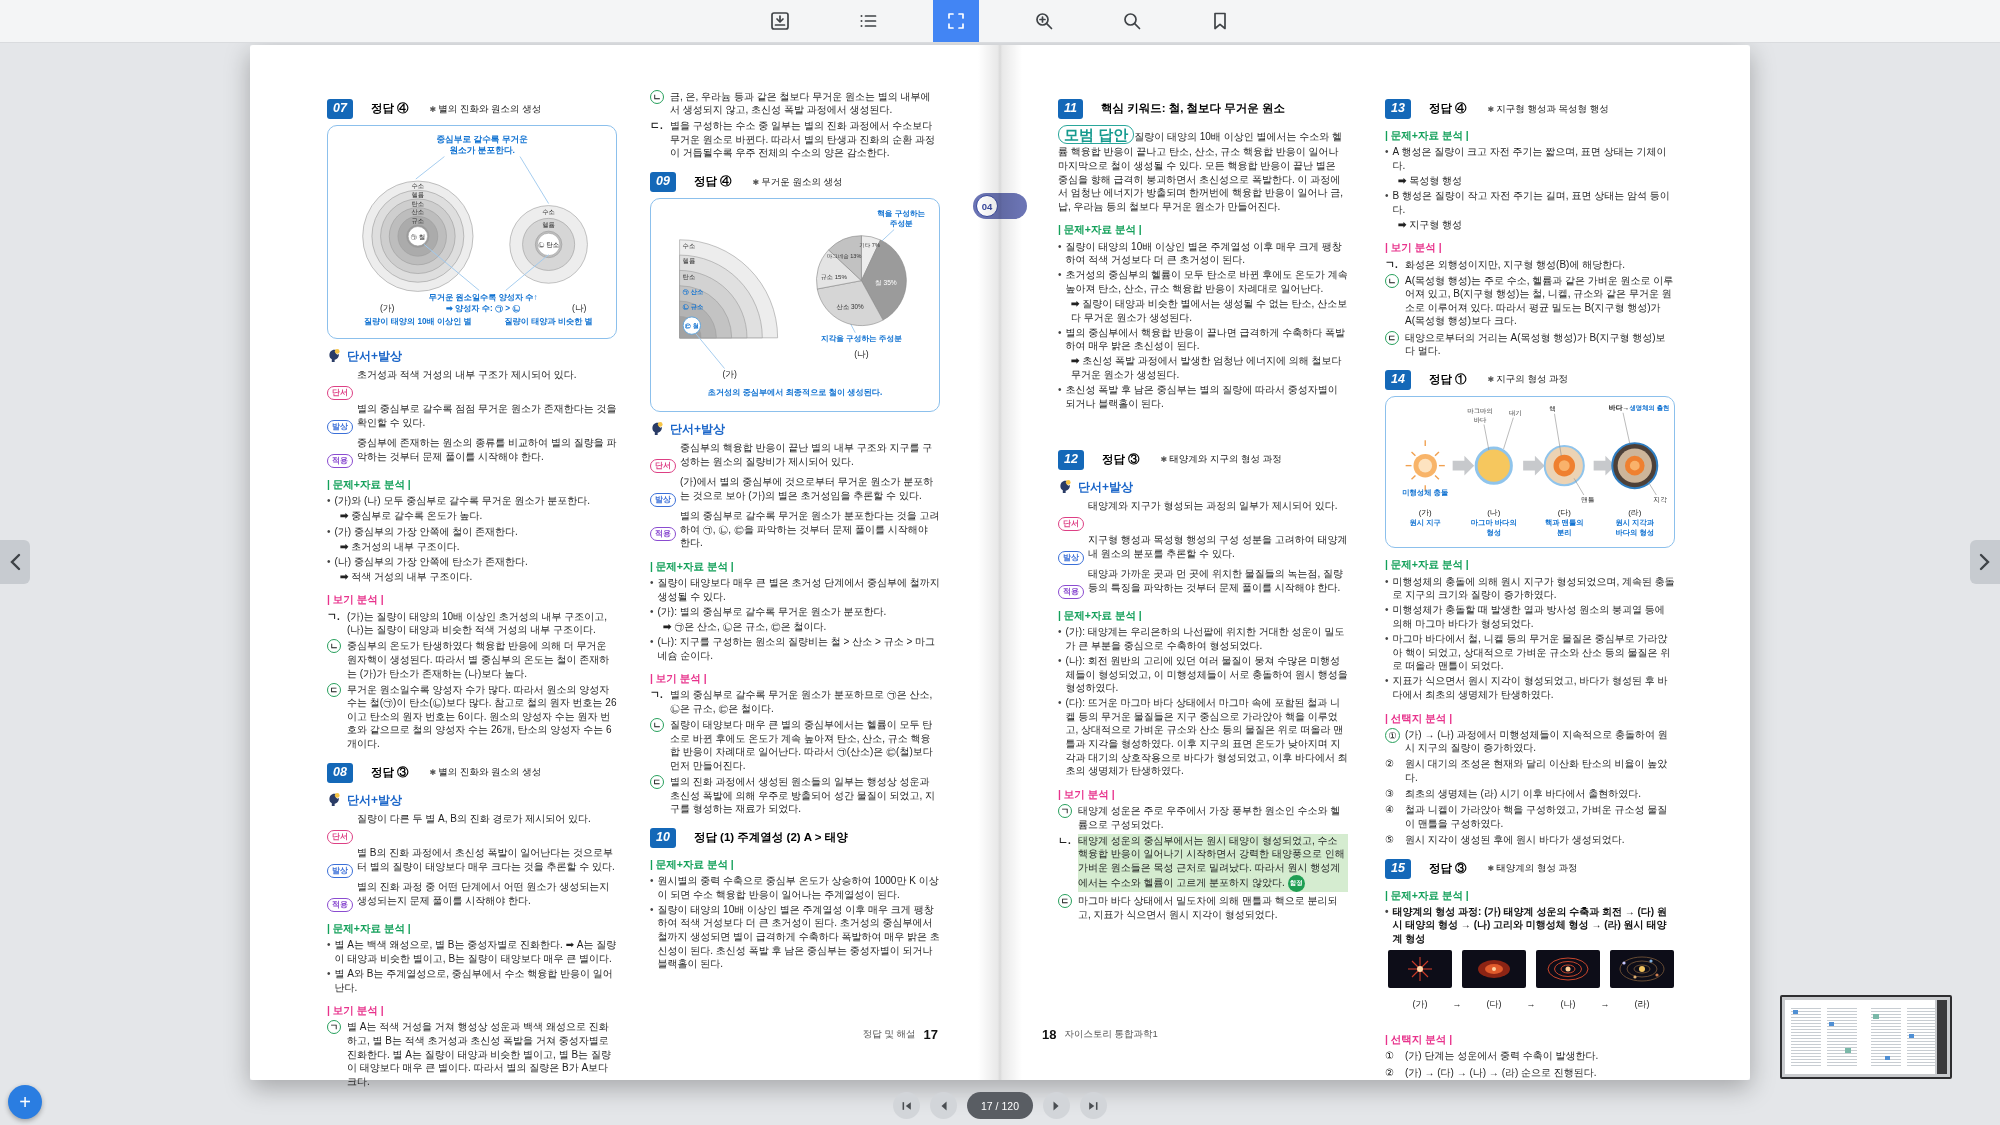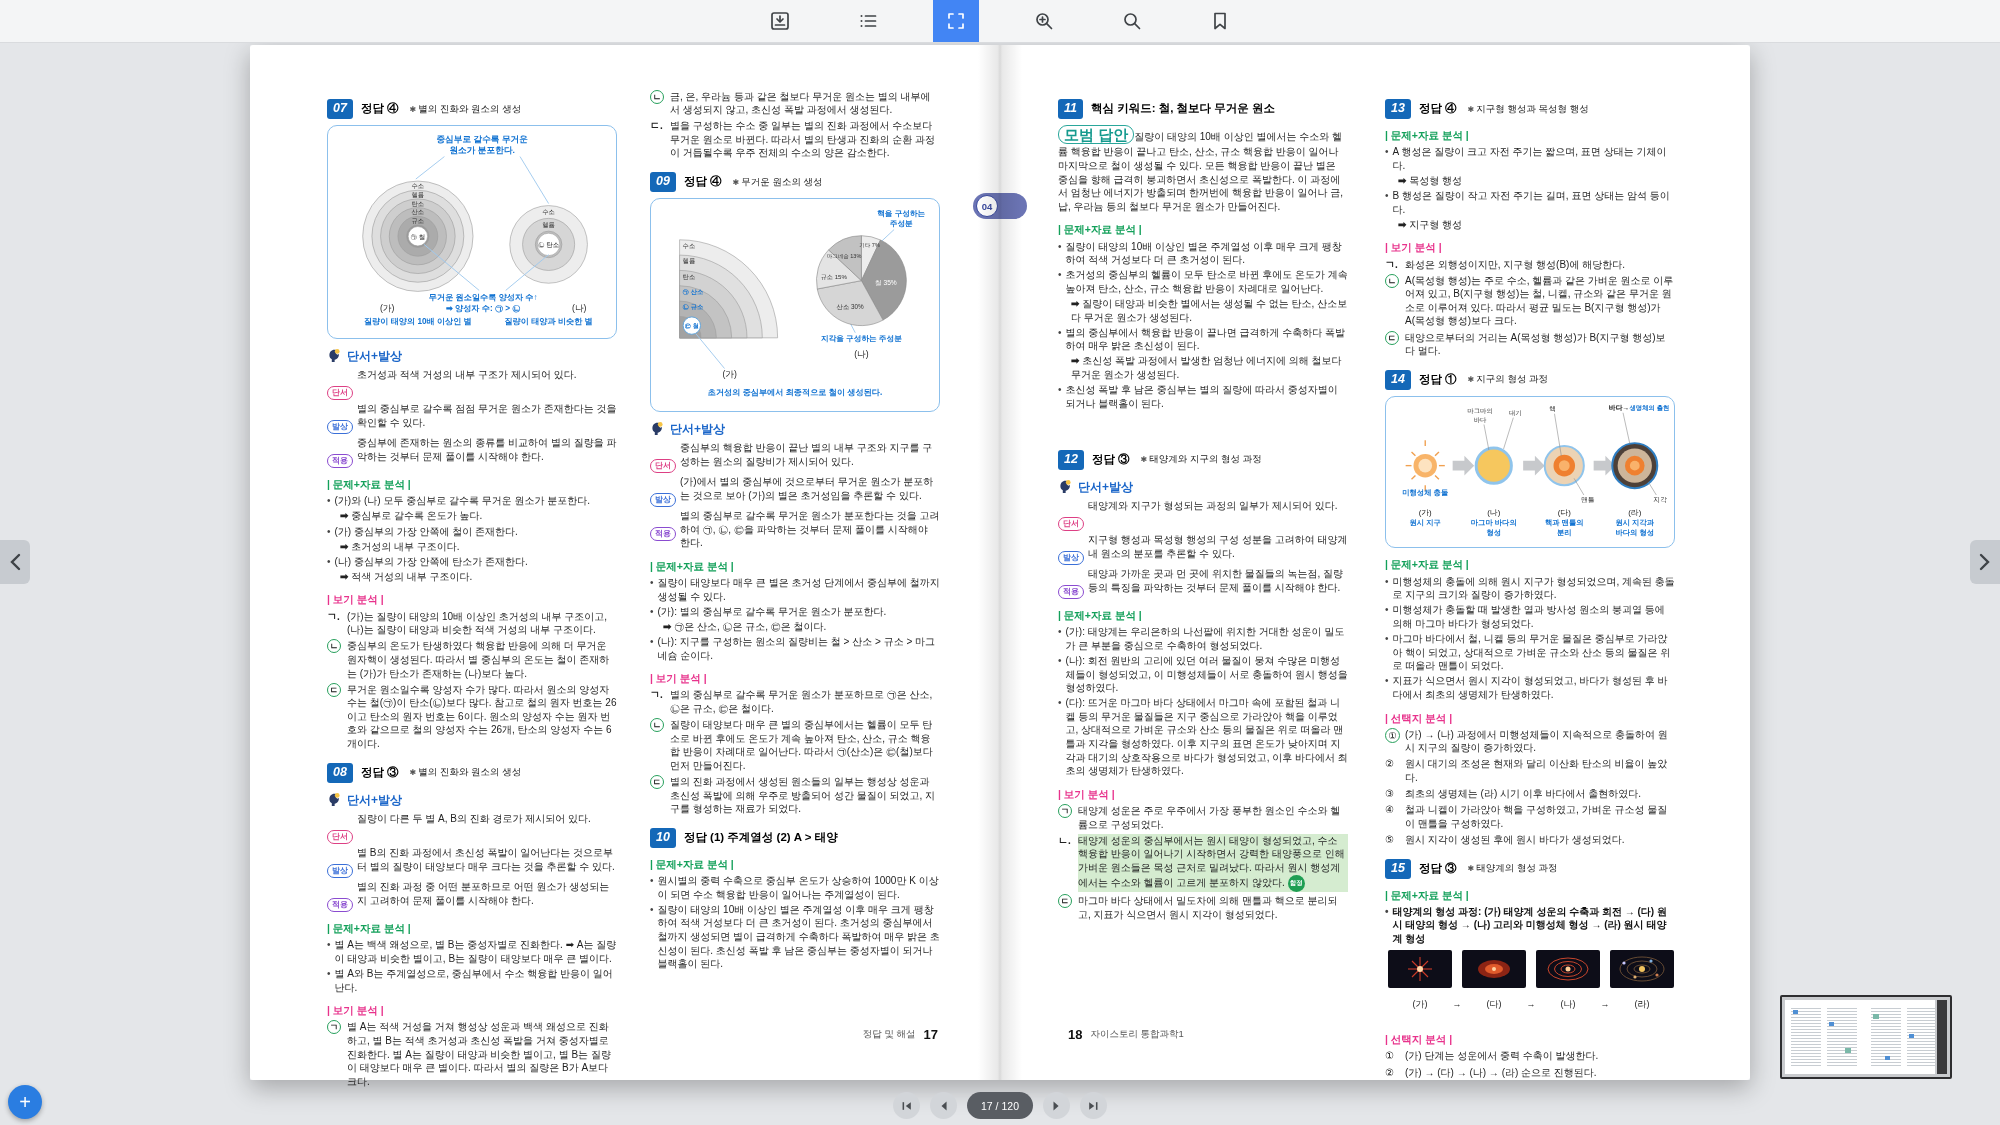--- a/index.html
+++ b/index.html
@@ -13,21 +13,21 @@
   
   .spread{position:absolute;left:250px;top:45px;width:1500px;height:1035px;box-shadow:0 8px 24px rgba(0,0,0,.28);}
   .page{position:absolute;top:0;width:750px;height:1035px;background:#fff;}
   .page-left{left:0;border-radius:3px 0 0 3px;}
   .page-right{left:750px;border-radius:0 3px 3px 0;}
   .spread::after{content:'';position:absolute;left:728px;top:0;width:44px;height:100%;pointer-events:none;
     background:linear-gradient(90deg,rgba(0,0,0,0),rgba(0,0,0,.09) 45%,rgba(0,0,0,.15) 50%,rgba(0,0,0,.09) 55%,rgba(0,0,0,0));}
   
   .col{position:absolute;top:42px;width:290px;font-size:10px;line-height:1.36;color:#222;}
   #col1{left:77px;} #col2{left:400px;} #col3{left:58px;} #col4{left:385px;}
-  .sec-h{display:flex;align-items:center;gap:8px;margin:12px 0 6px;}
+  .sec-h{display:flex;align-items:center;gap:18px;margin:12px 0 6px;}
   .badge{background:#1468b8;color:#fff;font-weight:bold;font-style:italic;font-size:12.5px;padding:1px 6px 2px;border-radius:3px;}
   .ans{font-weight:bold;font-size:11.5px;color:#000;white-space:nowrap;}
   .topic{font-size:9.5px;color:#222;}
   .star{color:#555;font-size:8px;margin:0 2px 0 3px;}
   .clue-h{display:flex;align-items:flex-start;gap:5px;color:#1b66c9;font-weight:bold;font-size:12px;margin:9px 0 4px;}
   .clue{display:flex;gap:4px;margin:2px 0;}
   .tag{flex:0 0 auto;border:1px solid;border-radius:8px;font-size:8px;font-weight:bold;padding:0 4px;height:12px;line-height:12px;margin-top:18px;}
   .t-pink{color:#dd3f84;border-color:#dd3f84}.t-blue{color:#3a6fd8;border-color:#3a6fd8}.t-purp{color:#8a4bd0;border-color:#8a4bd0}
   .ah{font-weight:bold;font-size:10.5px;margin:9px 0 3px;}
   .ah.g{color:#13a05a}.ah.p{color:#e8338c}
@@ -52,21 +52,21 @@
   .score tr:last-child td{border-bottom:none;}
   .score td.pct{width:44px;text-align:center;border-left:1px solid #b9b9c9;}
   .figbox{border:1.5px solid #8cc0ec;border-radius:10px;margin:5px 0 7px;padding:4px 2px;background:#fff;}
   .figplain{margin:4px 0 6px;}
   svg text{font-family:"Liberation Sans",sans-serif;}
   .bl{fill:#1273d2;font-weight:bold;}
   
   .pfoot{position:absolute;bottom:38px;font-size:9.5px;color:#555;display:flex;align-items:center;gap:8px;}
   .pfoot .pnum{font-size:13px;font-weight:bold;color:#111;}
   .pfoot-left{right:62px;}
-  .pfoot-right{left:68px;}
+  .pfoot-right{left:42px;}
   
   .chtab{position:absolute;left:-27px;top:148px;width:54px;height:26px;background:#6b74b4;border-radius:13px;display:flex;align-items:center;padding-left:3px;box-sizing:border-box;}
   .chtab .circ{width:20px;height:20px;border-radius:50%;background:#fff;border:1.5px solid #3a4a9f;color:#3a4a9f;font-weight:bold;font-size:9.5px;display:flex;align-items:center;justify-content:center;}
   
   .side-arrow{position:absolute;top:540px;width:30px;height:44px;background:#c7cbd0;color:#3f4347;font-size:18px;display:flex;align-items:center;justify-content:center;cursor:pointer;border:none;}
   .side-arrow.l{left:0;border-radius:0 6px 6px 0;}
   .side-arrow.r{right:0;border-radius:6px 0 0 6px;}
   
   .bnav{position:absolute;bottom:6px;left:50%;transform:translateX(-50%);display:flex;align-items:center;gap:10px;}
   .nbtn{width:27px;height:27px;border-radius:50%;background:#d2d5d9;border:none;display:flex;align-items:center;justify-content:center;cursor:pointer;padding:0;}
@@ -251,21 +251,21 @@
             <div class="clue">
               <span class="tag t-pink">단서</span>
               <span class="ctext">질량이 다른 두 별 A, B의 진화 경로가 제시되어 있다.</span>
             </div>
             <div class="clue">
               <span class="tag t-blue">발상</span>
               <span class="ctext">별 B의 진화 과정에서 초신성 폭발이 일어난다는 것으로부터 별의 질량이 태양보다 매우 크다는 것을 추론할 수 있다.</span>
             </div>
             <div class="clue">
               <span class="tag t-purp">적용</span>
-              <span class="ctext">별의 진화 과정 중 어떤 분포하므로 어떤 원소가 생성되는지 고려하여 문제 풀이를 시작해야 한다.</span>
+              <span class="ctext">별의 진화 과정 중 어떤 단계에서 어떤 원소가 생성되는지 생성되는지 문제 풀이를 시작해야 한다.</span>
             </div>
           </div>
           <div class="ah g">| 문제+자료 분석 |</div>
           <div class="bu">
             <span class="dot">•</span>
             <span>별 A는 백색 왜성으로, 별 B는 중성자별로 진화한다. ➡ A는 질량이 태양과 비슷한 별이고, B는 질량이 태양보다 매우 큰 별이다.</span>
           </div>
           <div class="bu">
             <span class="dot">•</span>
             <span>별 A와 B는 주계열성으로, 중심부에서 수소 핵융합 반응이 일어난다.</span>

